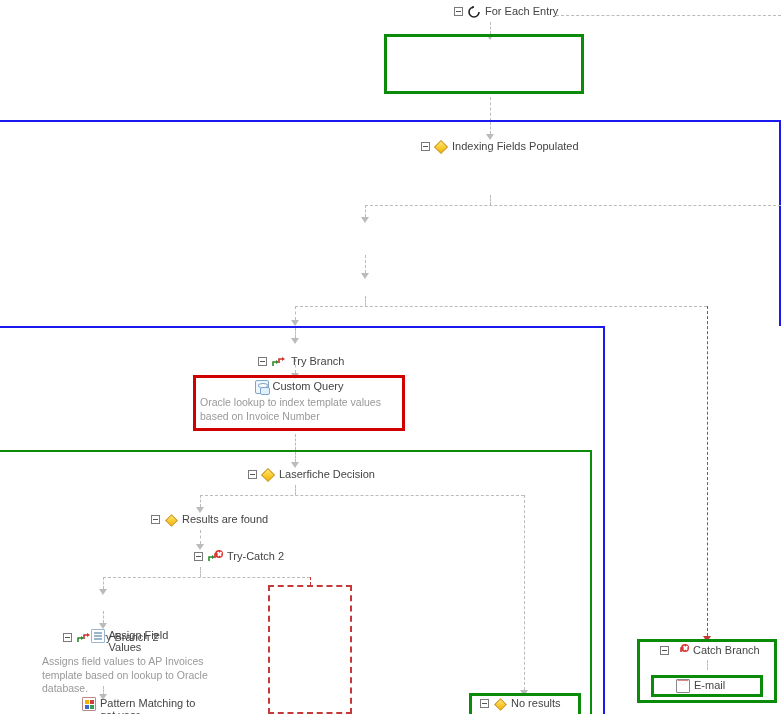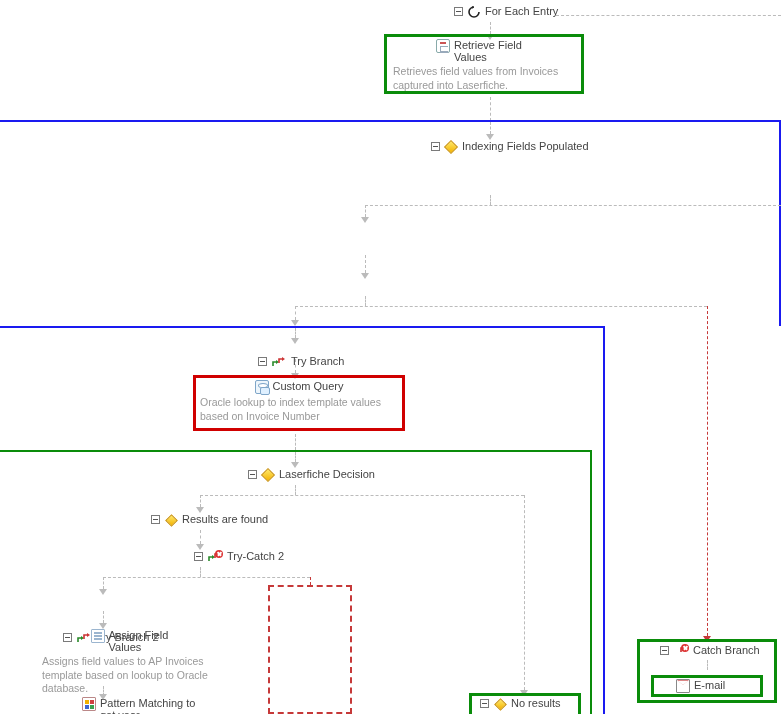--- a/index.html
+++ b/index.html
@@ -86,36 +86,29 @@
             <path d="M5 1 L7 2 L5.5 4 Z" fill="#222"></path>
           </svg>
       </span>
       <span>For Each Entry</span>
     </div>
   </div>
   <div class="dash v" style="left:490px; top:22px; height:12px;"></div>
   <div class="arrow dn" style="left:486px; top:34px;"></div>
 
   <div class="box green" style="left:384px; top:34px; width:200px; height:60px;"></div>
-  <div class="node" style="left:393px; top:39px; width:184px; text-align:center;">
-    <div class="hdr" style="justify-content:center;">
-      <span class="ico ico-form"></span>
-      <span style="text-align:left; width:80px;">Retrieve Field Values</span>
-    </div>
-    <div class="desc" style="text-align:left;">Retrieves field values from Invoices captured into Laserfiche.</div>
-  </div>
   <div class="dash v" style="left:490px; top:97px; height:24px;"></div>
 
   <div class="ln h blue-b" style="left:0; top:120px; width:781px;"></div>
   <div class="ln v blue-r" style="left:779px; top:120px; height:206px;"></div>
 
   <div class="dash v" style="left:490px; top:122px; height:12px;"></div>
   <div class="arrow dn" style="left:486px; top:134px;"></div>
 
-  <div class="node" style="left:431px; top:140px; width:210px;">
+  <div class="node" style="left:421px; top:140px; width:210px;">
     <div class="hdr">
       <span class="tog"></span>
       <span class="ico ico-diamond">
           <div></div>
         </span>
       <span>Indexing Fields Populated</span>
     </div>
   </div>
   <div class="dash v" style="left:490px; top:195px; height:10px;"></div>
   <div class="dash h" style="left:365px; top:205px; width:416px;"></div>

